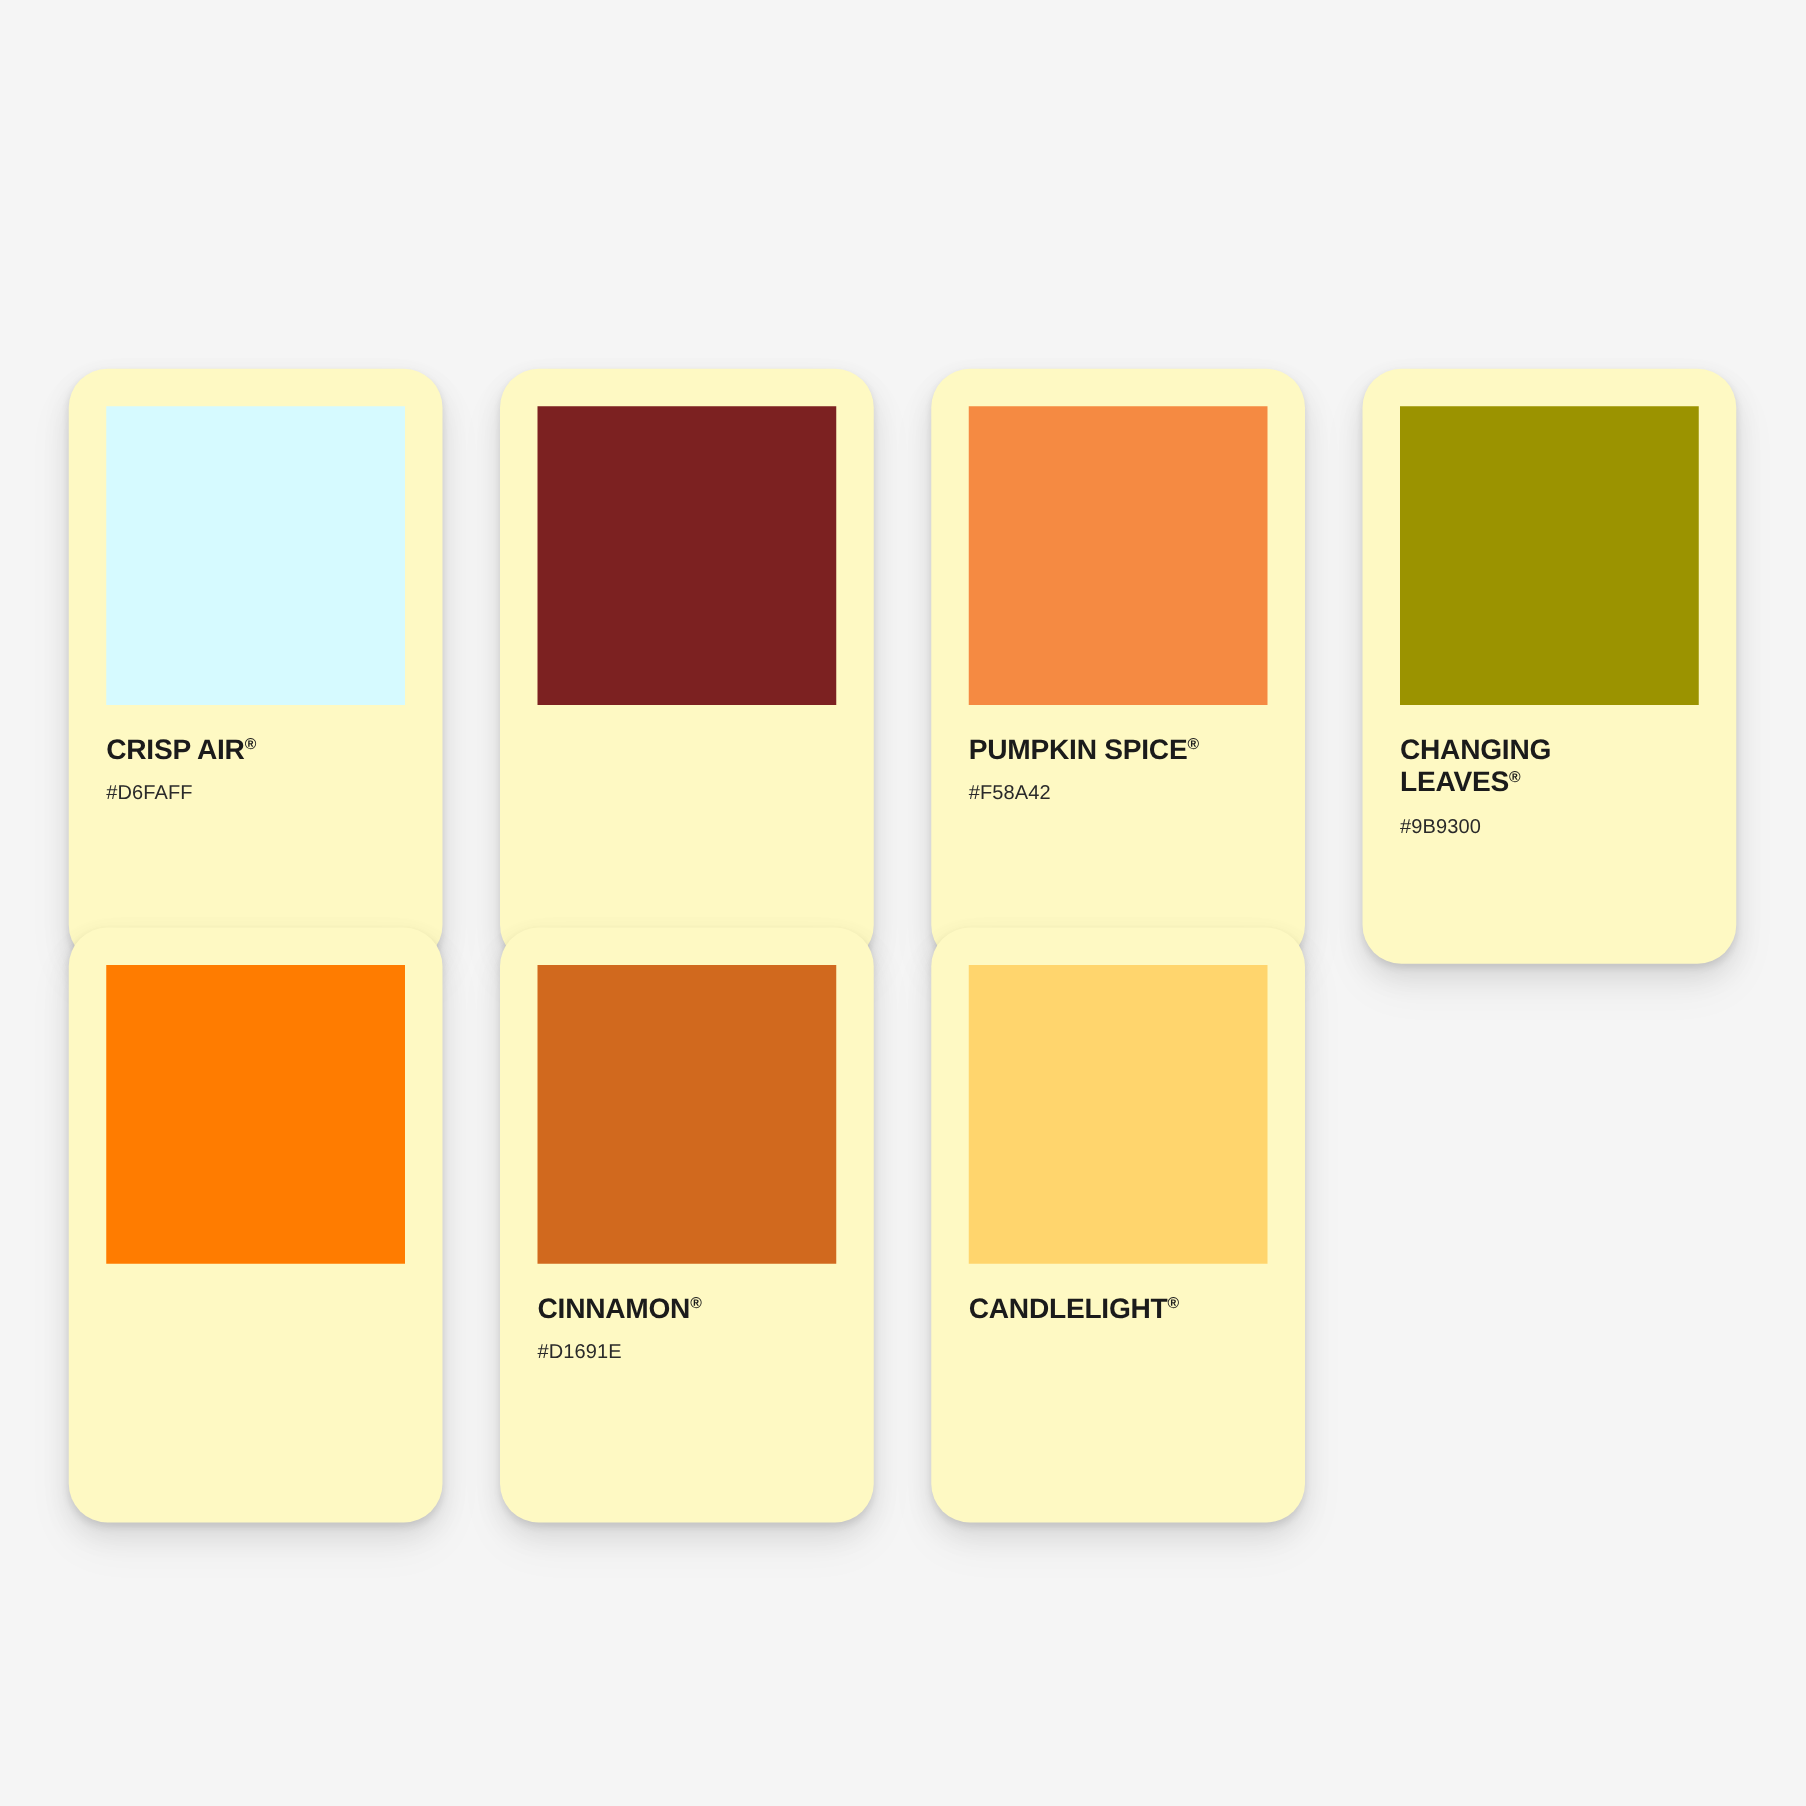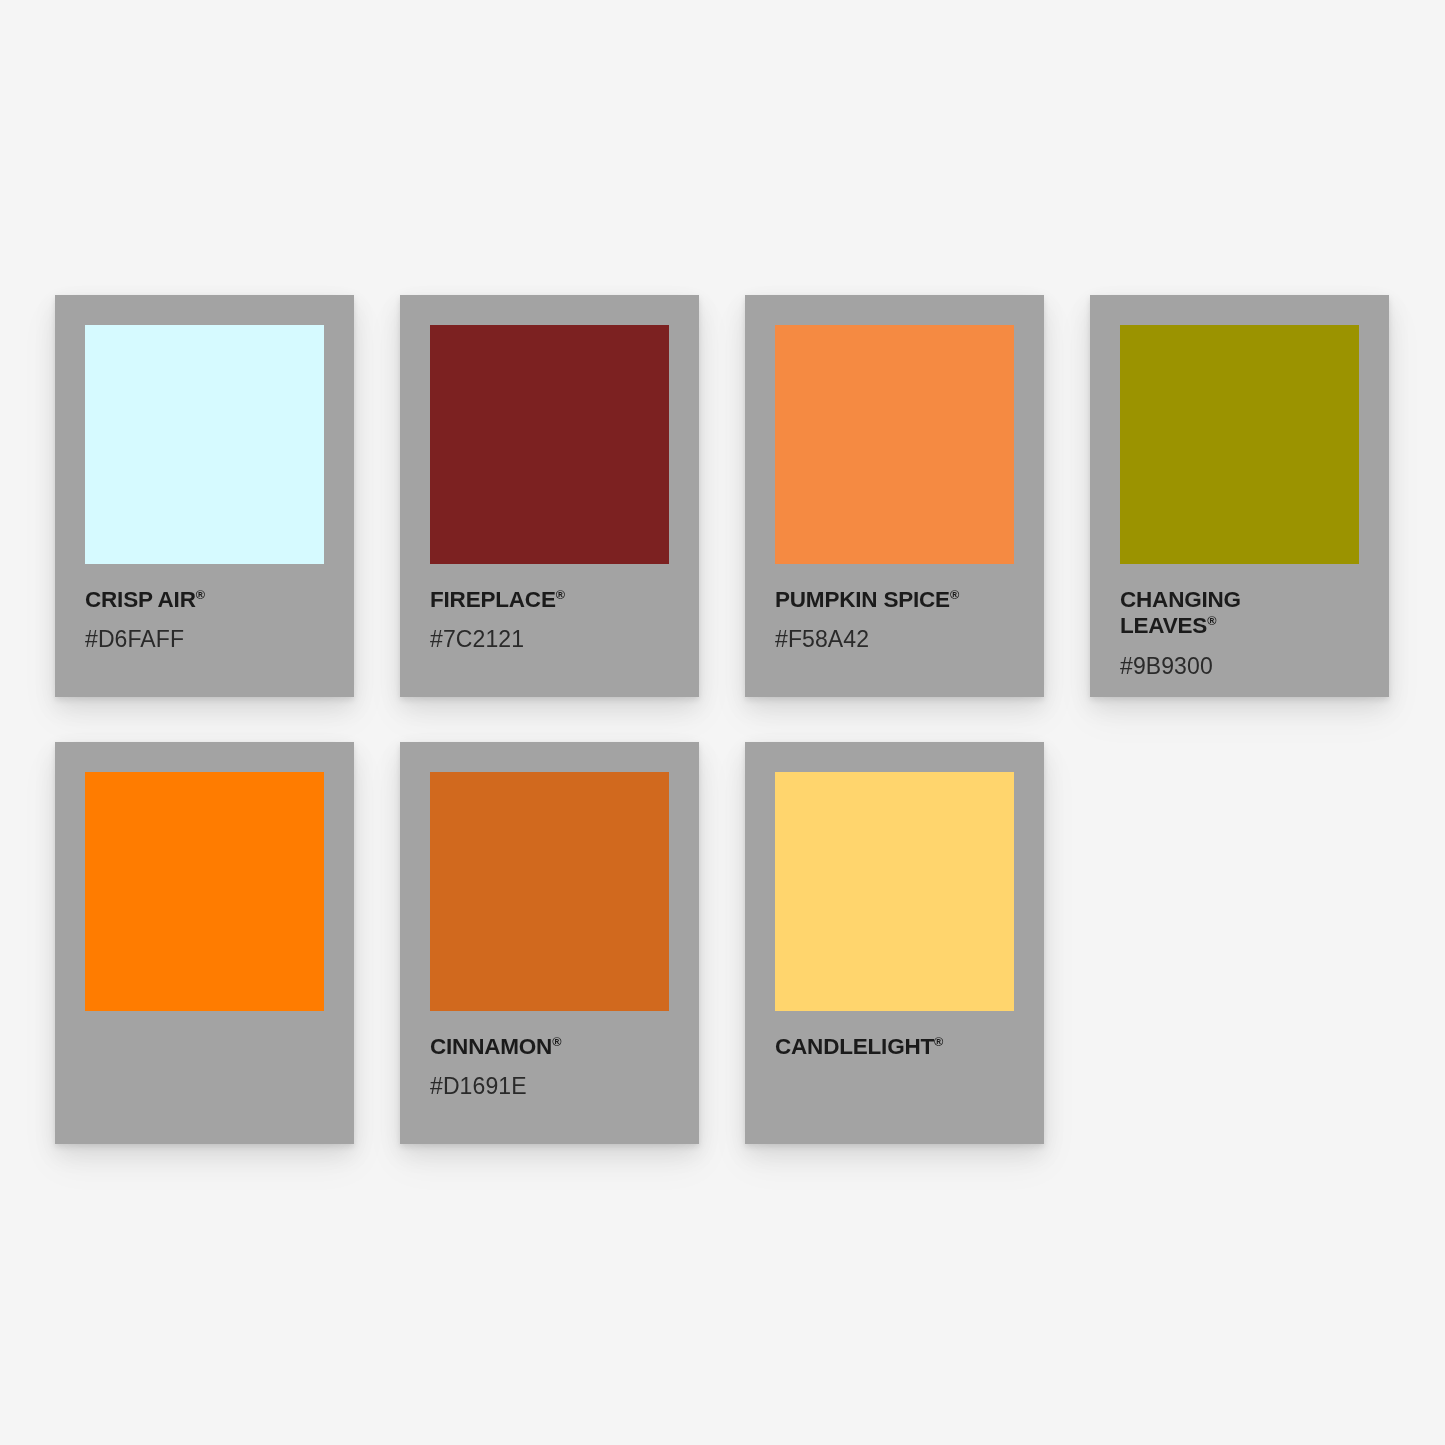--- a/index.html
+++ b/index.html
@@ -33,28 +33,29 @@
     display: grid;
     grid-template-columns: repeat(4, 299px);
     grid-template-rows: repeat(2, 402px);
     column-gap: 46px;
     row-gap: 45px;
   }
 
   .swatch-card {
     position: relative;
     width: 299px;
-    height: 402px;
-    background: #a3a3a3;
+    height: 476px;
+    background: #fef9c3;
     box-shadow:
       0 3px 6px rgba(0, 0, 0, 0.10),
       0 10px 22px rgba(0, 0, 0, 0.09),
       0 18px 38px rgba(0, 0, 0, 0.05);
     box-sizing: border-box;
     padding: 30px 30px 0 30px;
+    border-radius: 31px;
   }
 
   .swatch-chip {
     width: 239px;
     height: 239px;
     display: block;
   }
 
   .swatch-info {
     padding-top: 23px;
@@ -72,21 +73,21 @@
   }
 
   .swatch-name .reg-mark {
     font-size: 0.56em;
     vertical-align: 0.62em;
     font-weight: bold;
     letter-spacing: 0;
   }
 
   .swatch-hex {
-    font-size: 23px;
+    font-size: 16px;
     font-weight: normal;
     line-height: 1.15;
     letter-spacing: 0.1px;
     color: #2a2a2a;
     margin: 0;
     padding-top: 13px;
   }
 </style>
 </head>
 <body>
@@ -95,24 +96,20 @@
   <div class="swatch-grid">
       <div class="swatch-card">
         <div class="swatch-chip" style="background: rgb(214, 250, 255);"></div>
         <div class="swatch-info">
           <p class="swatch-name"><span>CRISP AIR</span><span class="reg-mark">®</span></p>
           <p class="swatch-hex">#D6FAFF</p>
         </div>
       </div>
       <div class="swatch-card">
         <div class="swatch-chip" style="background: rgb(124, 33, 33);"></div>
-        <div class="swatch-info">
-          <p class="swatch-name"><span>FIREPLACE</span><span class="reg-mark">®</span></p>
-          <p class="swatch-hex">#7C2121</p>
-        </div>
       </div>
       <div class="swatch-card">
         <div class="swatch-chip" style="background: rgb(245, 138, 66);"></div>
         <div class="swatch-info">
           <p class="swatch-name"><span>PUMPKIN SPICE</span><span class="reg-mark">®</span></p>
           <p class="swatch-hex">#F58A42</p>
         </div>
       </div>
       <div class="swatch-card">
         <div class="swatch-chip" style="background: rgb(155, 147, 0);"></div>

